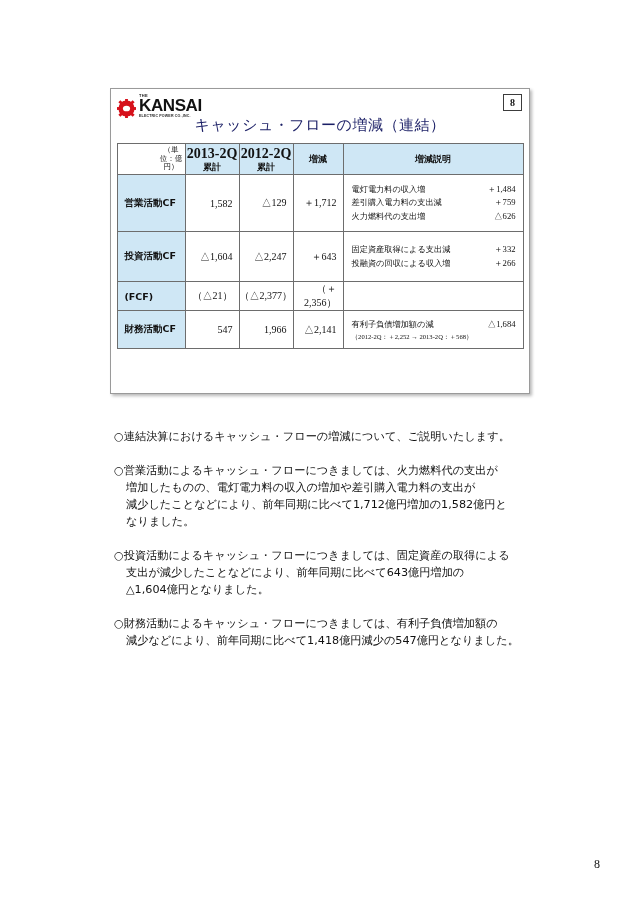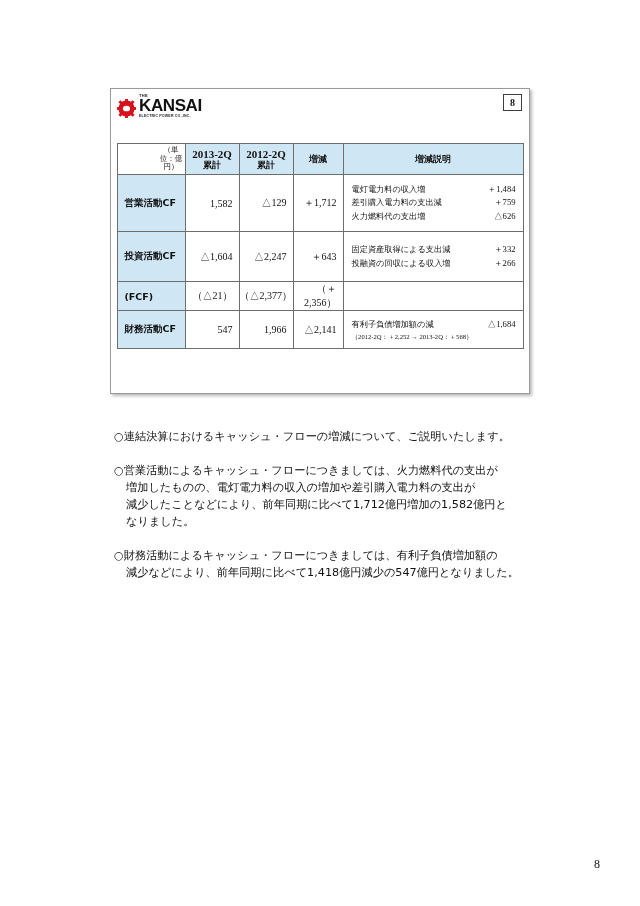--- a/index.html
+++ b/index.html
@@ -134,21 +134,21 @@
     text-align: center;
     line-height: 1.12;
   }
   .cf-table thead th.unit-cell {
     background: #ffffff;
     font-size: 7.5px;
     font-weight: normal;
     font-family: "DejaVu Sans", "Liberation Sans", sans-serif;
     padding-left: 40px;
   }
-  .th-num { font-family: "Liberation Serif", serif; font-weight: bold; font-size: 11px; }
+  .th-num { font-family: "Liberation Serif", serif; font-weight: bold; font-size: 14px; }
 
   .col-label  { width: 68px; }
   .col-cur    { width: 54px; }
   .col-prev   { width: 54px; }
   .col-diff   { width: 50px; }
   .col-expl   { width: 180px; }
 
   .cf-table tbody td.row-label {
     background: #cfe7f5;
     font-size: 9.5px;
@@ -247,20 +247,21 @@
       </svg>
       <span class="logo-text">
         <span class="logo-the">THE</span>
         <span class="logo-name">KANSAI</span>
         <span class="logo-sub">ELECTRIC POWER CO.,INC.</span>
       </span>
     </div>
 
     <div class="page-box">8</div>
 
+    <div class="slide-title">キャッシュ・フローの増減（連結）</div>
   </div>
 
   <table class="cf-table">
     <colgroup>
       <col class="col-label">
         <col class="col-cur">
         <col class="col-prev">
         <col class="col-diff">
         <col class="col-expl">
     </colgroup>
@@ -349,20 +350,25 @@
     <span class="pline">○連結決算におけるキャッシュ・フローの増減について、ご説明いたします。</span>
   </div>
 
   <div class="para">
     <span class="pline">○営業活動によるキャッシュ・フローにつきましては、火力燃料代の支出が</span>
     <span class="pline indent">増加したものの、電灯電力料の収入の増加や差引購入電力料の支出が</span>
     <span class="pline indent">減少したことなどにより、前年同期に比べて1,712億円増加の1,582億円と</span>
     <span class="pline indent">なりました。</span>
   </div>
 
+  <div class="para">
+    <span class="pline">○投資活動によるキャッシュ・フローにつきましては、固定資産の取得による</span>
+    <span class="pline indent">支出が減少したことなどにより、前年同期に比べて643億円増加の</span>
+    <span class="pline indent">△1,604億円となりました。</span>
+  </div>
 
 
   <div class="para">
     <span class="pline">○財務活動によるキャッシュ・フローにつきましては、有利子負債増加額の</span>
     <span class="pline indent">減少などにより、前年同期に比べて1,418億円減少の547億円となりました。</span>
   </div>
 </div>
 
 <div class="folio">8</div>
 

